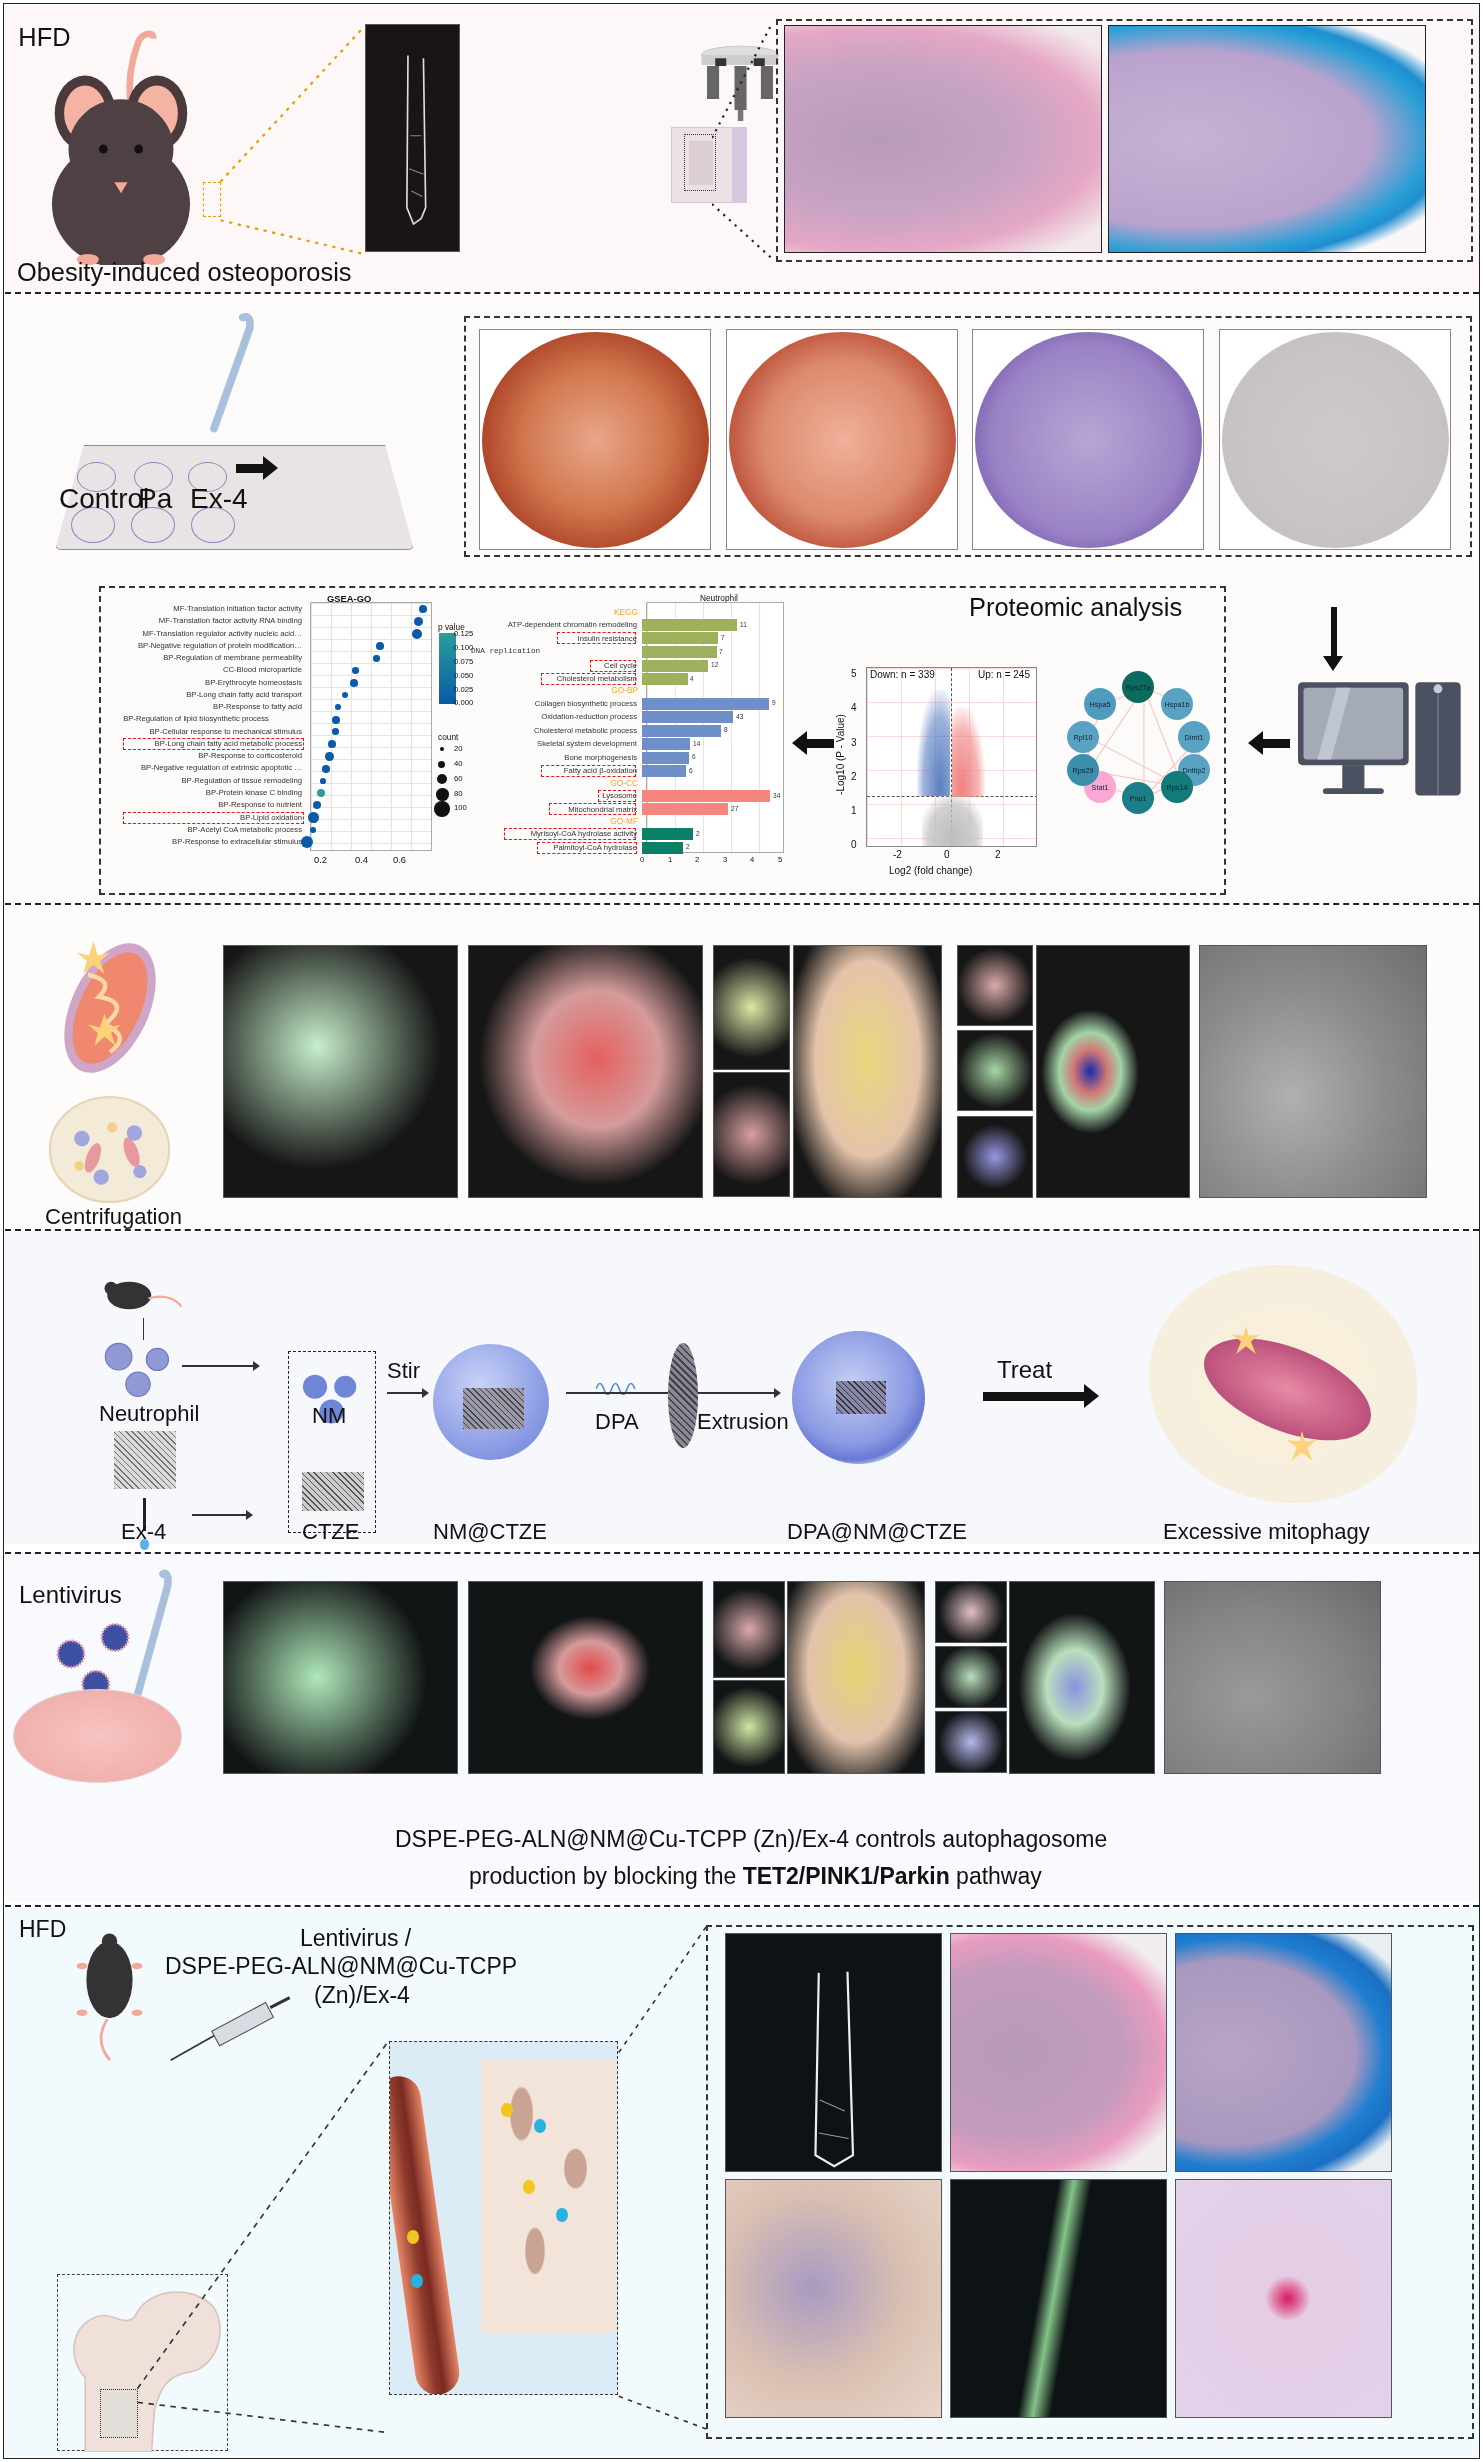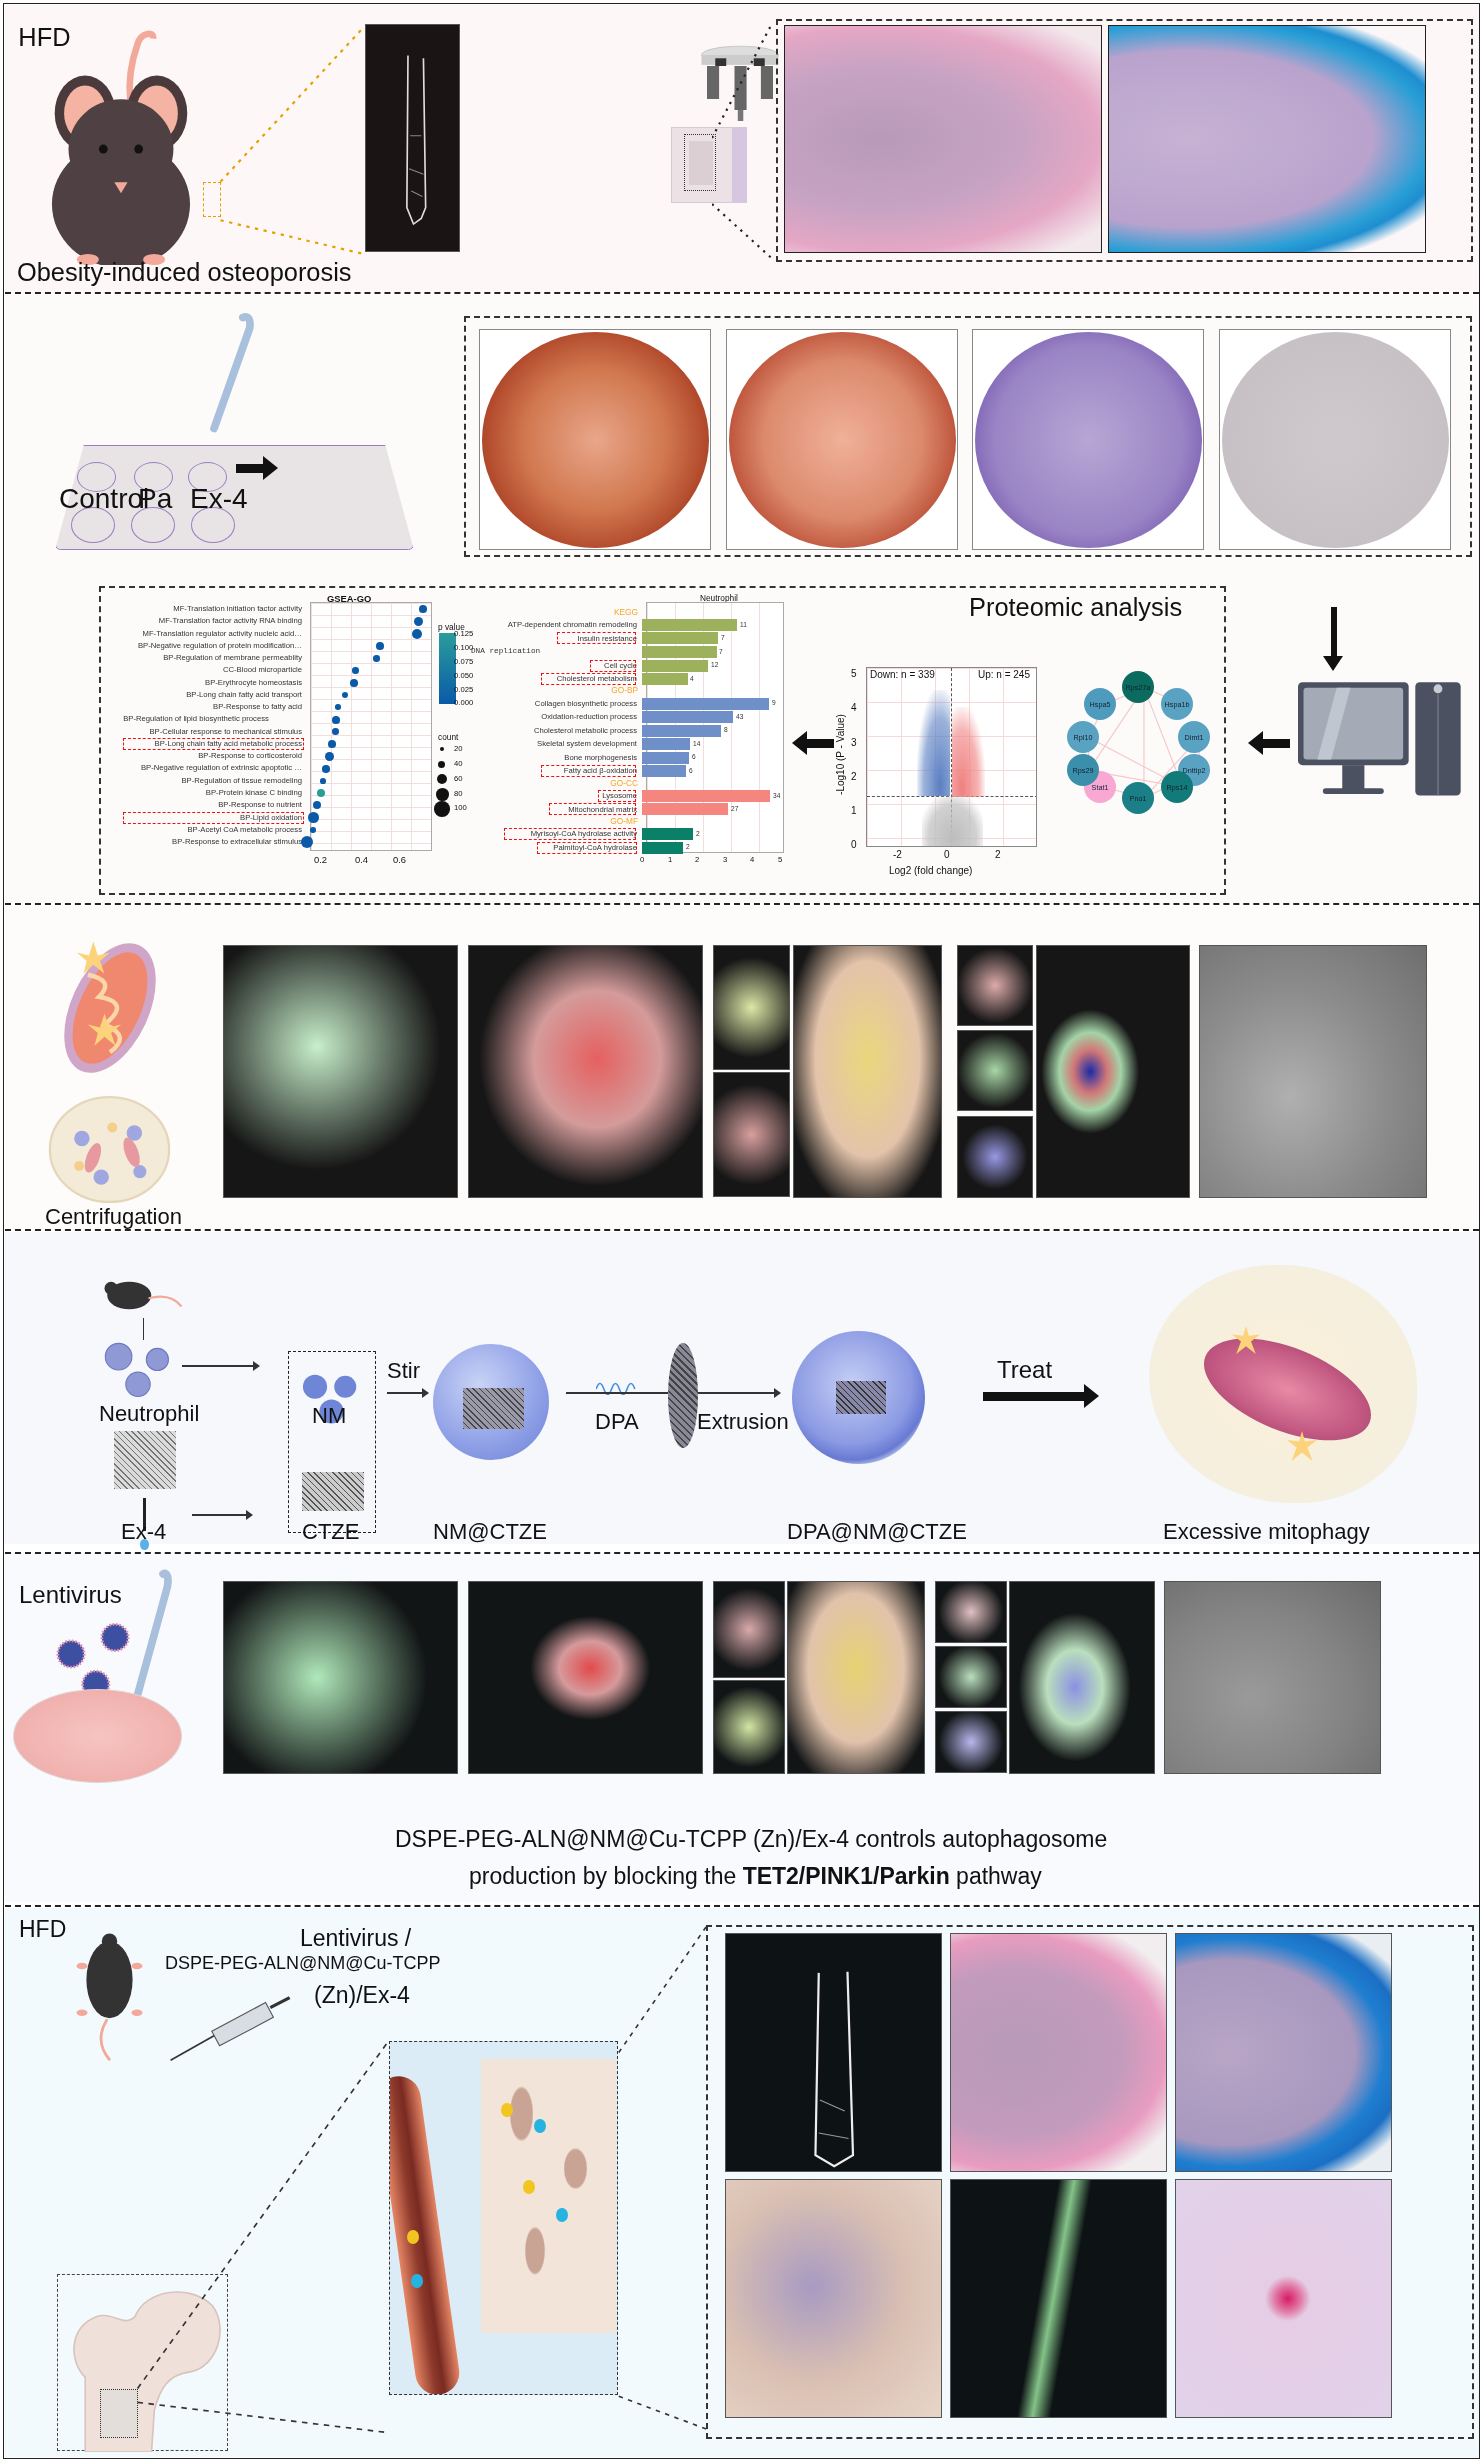--- a/index.html
+++ b/index.html
@@ -321,21 +321,21 @@
   <div class="txt" style="left:464px;top:309px;font-size:23px;">
     <span>production by blocking the </span><b>TET2/PINK1/Parkin</b><span> pathway</span>
   </div>
 </div>
 
 <div class="dash-h" style="top:1905px;"></div>
 
 <div class="panel" style="top:1908px;height:549px;background:#f3fafd;">
   <div class="txt" style="left:14px;top:8.3px;font-size:23px;">HFD</div>
   <div class="txt" style="left:295px;top:16.6px;font-size:23px;">Lentivirus /</div>
-  <div class="txt" style="left:160px;top:45px;font-size:18px;">DSPE-PEG-ALN@NM@Cu-TCPP</div>
+  <div class="txt" style="left:160px;top:45px;font-size:23px;">DSPE-PEG-ALN@NM@Cu-TCPP</div>
   <div class="txt" style="left:309px;top:74px;font-size:23px;">(Zn)/Ex-4</div>
 
   <svg class="svgabs" style="left:55px;top:22px;" width="99" height="105" viewBox="0 0 180 190">
     <ellipse cx="90" cy="20" rx="14" ry="14" fill="#333"></ellipse>
     <ellipse cx="90" cy="90" rx="42" ry="70" fill="#333"></ellipse>
     <ellipse cx="40" cy="65" rx="10" ry="6" fill="#f2a99a"></ellipse>
     <ellipse cx="140" cy="65" rx="10" ry="6" fill="#f2a99a"></ellipse>
     <ellipse cx="40" cy="150" rx="10" ry="6" fill="#f2a99a"></ellipse>
     <ellipse cx="140" cy="150" rx="10" ry="6" fill="#f2a99a"></ellipse>
   </svg>

